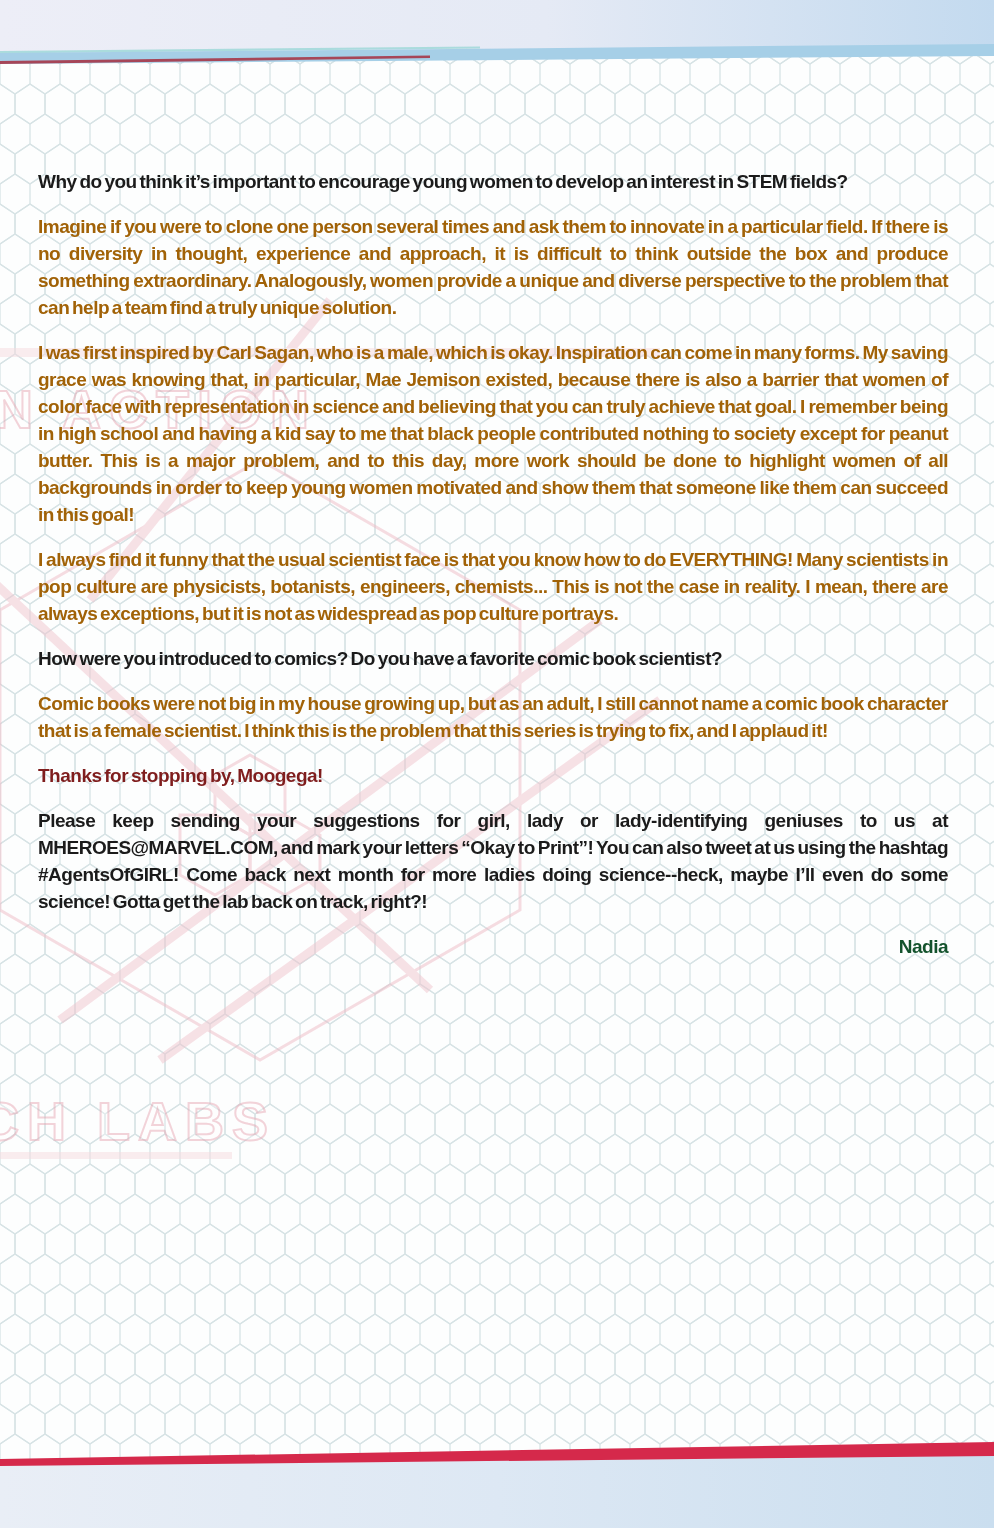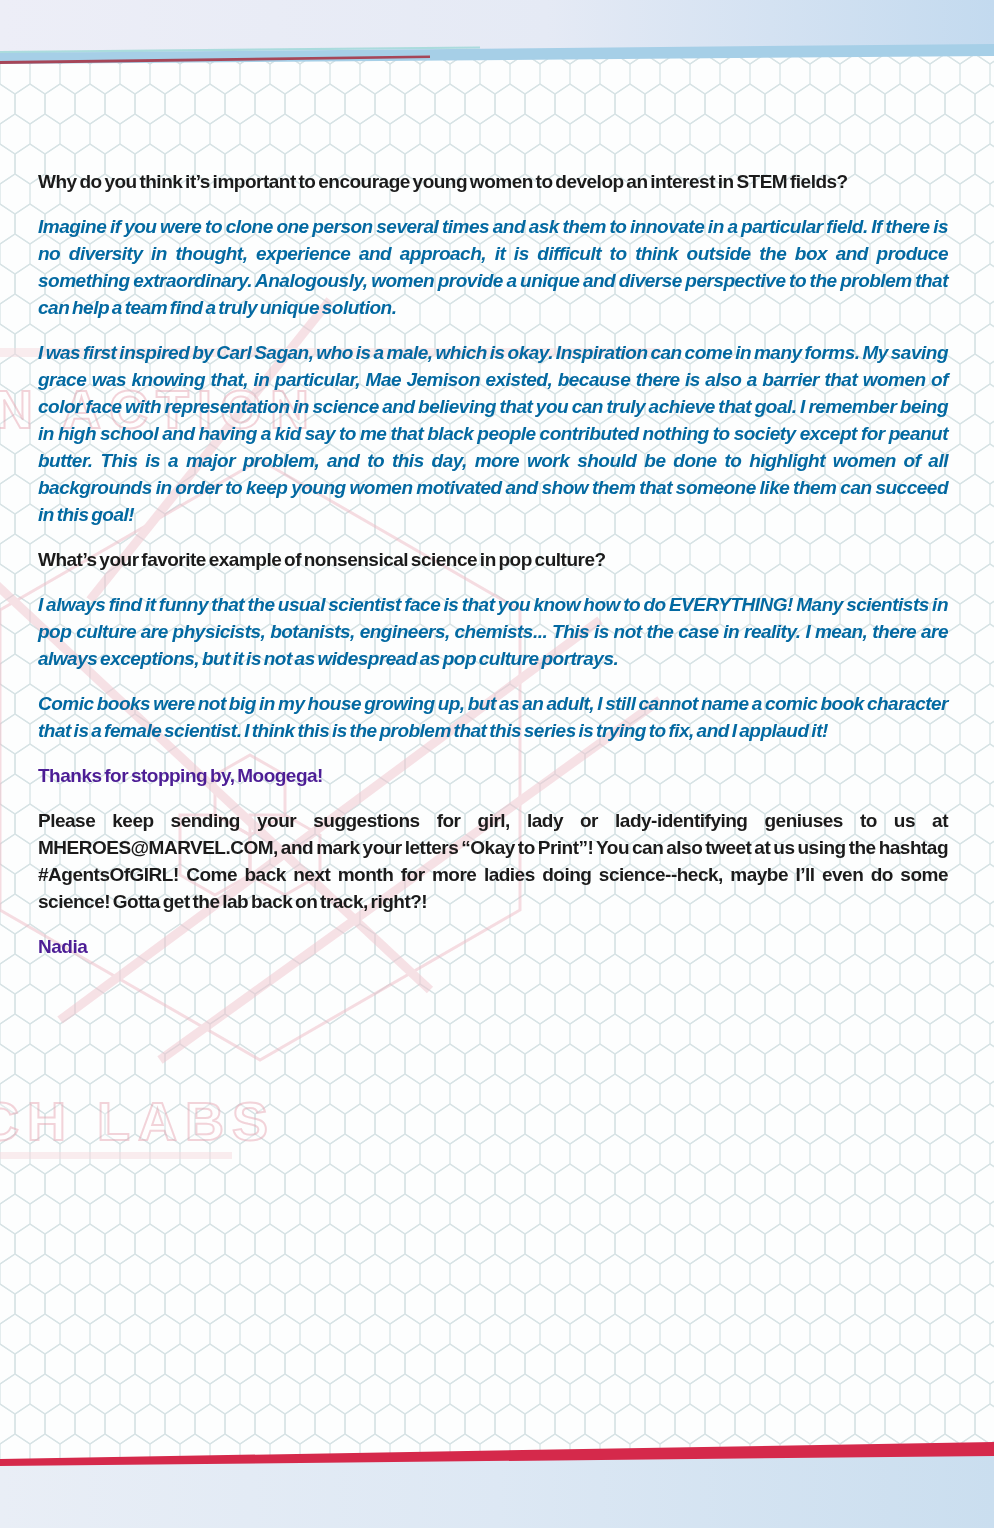--- a/index.html
+++ b/index.html
@@ -14,23 +14,23 @@
   #watermark{position:absolute;left:0;top:0;width:994px;height:1528px;opacity:.5;pointer-events:none;}
   
   .copy{
     position:absolute;left:38px;top:168px;width:919px;
     font-weight:bold;font-size:19px;line-height:27px;
     letter-spacing:-0.5px;word-spacing:-2px;
     text-align:justify;
   }
   .copy p{margin:0 9px 18px 0;}
   .copy p.q{color:#1b1b1b;}
-  .copy p.a{color:#0369a1;font-style:italic;}
-  .copy p.closing{color:#4c1d95;}
-  .copy p.sig{text-align:left;color:#4c1d95;margin-bottom:0;}
+  .copy p.a{color:#a16207;}
+  .copy p.closing{color:#7f1d1d;}
+  .copy p.sig{text-align:right;color:#14532d;margin-bottom:0;}
   
   #topband{position:absolute;left:0;top:0;width:994px;height:72px;}
   #bottomband{position:absolute;left:0;top:1428px;width:994px;height:100px;}
 </style>
 </head>
 <body>
 
 <svg id="hexfield" xmlns="http://www.w3.org/2000/svg" width="994" height="1410">
   <defs>
     <pattern id="hexpat" width="30" height="60" patternUnits="userSpaceOnUse">
@@ -91,22 +91,22 @@
   <polygon points="0,36 994,26 994,100 0,100" fill="url(#skybottom)"></polygon>
   <polygon points="0,31 994,14 994,28 0,38" fill="#d5294b"></polygon>
 </svg>
 
 <div class="copy">
   <p class="q">Why do you think it’s important to encourage young women to develop an interest in STEM fields?</p>
   <p class="a">Imagine if you were to clone one person several times and ask them to innovate in a particular field. If there is no diversity in thought, experience and approach, it is difficult to think outside the box and produce something extraordinary. Analogously, women provide a unique and diverse perspective to the problem that can help a team find a truly unique solution.</p>
 
   <p class="a">I was first inspired by Carl Sagan, who is a male, which is okay. Inspiration can come in many forms. My saving grace was knowing that, in particular, Mae Jemison existed, because there is also a barrier that women of color face with representation in science and believing that you can truly achieve that goal. I remember being in high school and having a kid say to me that black people contributed nothing to society except for peanut butter. This is a major problem, and to this day, more work should be done to highlight women of all backgrounds in order to keep young women motivated and show them that someone like them can succeed in this goal!</p>
 
-  <p class="q">What’s your favorite example of nonsensical science in pop culture?</p>
   <p class="a">I always find it funny that the usual scientist face is that you know how to do EVERYTHING! Many scientists in pop culture are physicists, botanists, engineers, chemists... This is not the case in reality. I mean, there are always exceptions, but it is not as widespread as pop culture portrays.</p>
 
+  <p class="q">How were you introduced to comics? Do you have a favorite comic book scientist?</p>
   <p class="a">Comic books were not big in my house growing up, but as an adult, I still cannot name a comic book character that is a female scientist. I think this is the problem that this series is trying to fix, and I applaud it!</p>
 
 
   <p class="closing">Thanks for stopping by, Moogega!</p>
   <p class="q">Please keep sending your suggestions for girl, lady or lady-identifying geniuses to us at MHEROES@MARVEL.COM, and mark your letters “Okay to Print”! You can also tweet at us using the hashtag #AgentsOfGIRL! Come back next month for more ladies doing science--heck, maybe I’ll even do some science! Gotta get the lab back on track, right?!</p>
   <p class="sig">Nadia</p>
 </div>
 
 </body></html>

